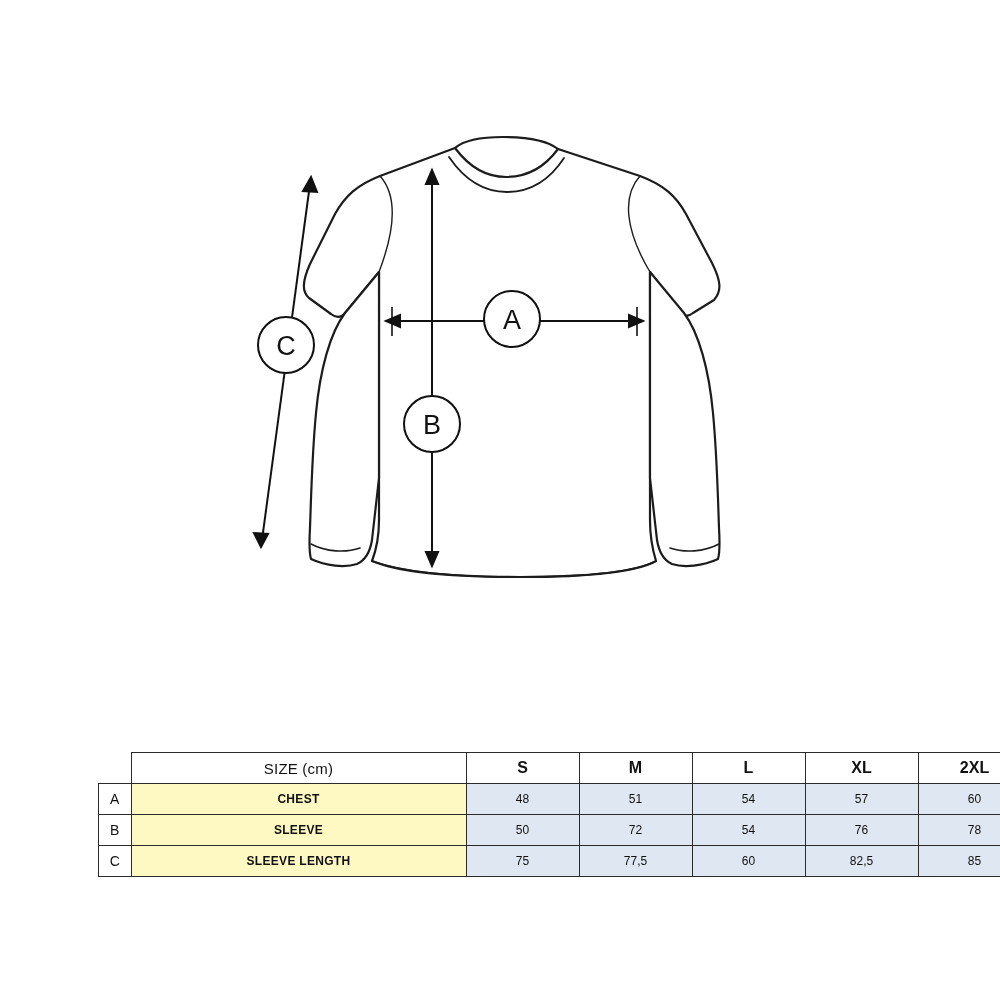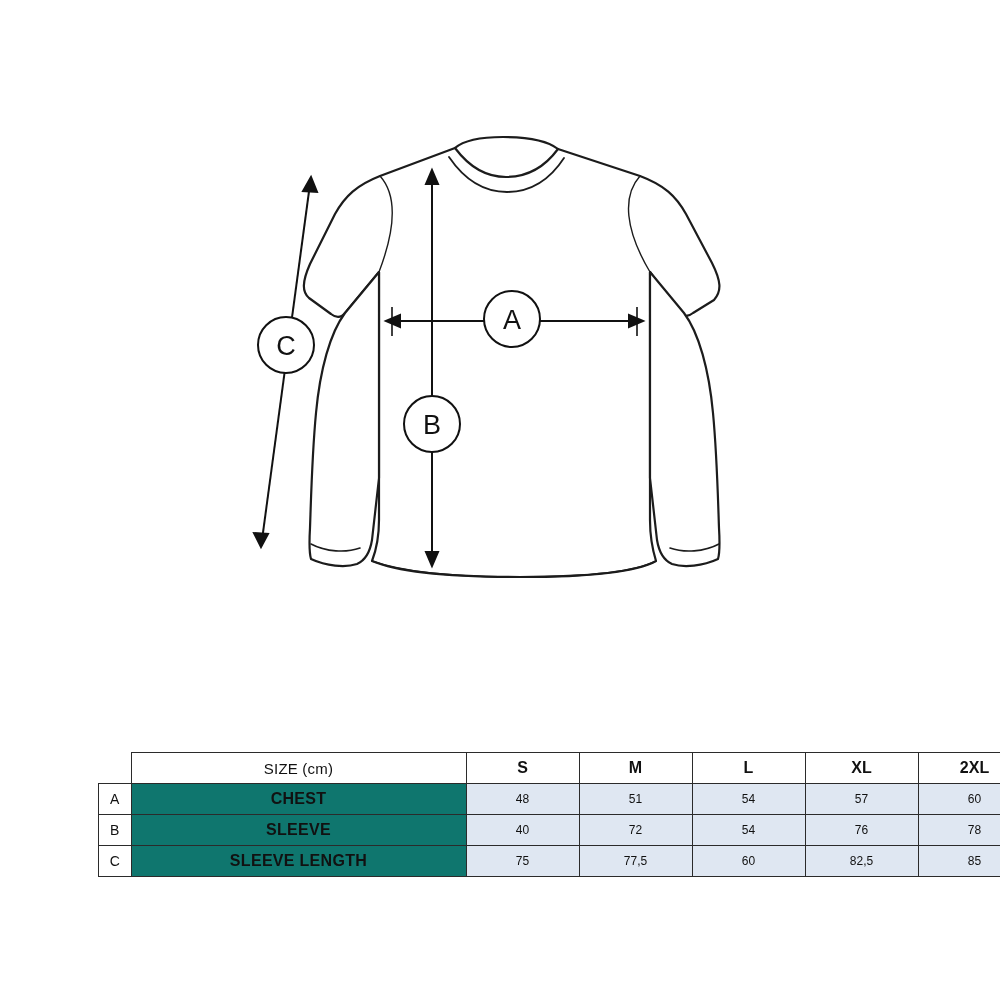--- a/index.html
+++ b/index.html
@@ -55,22 +55,22 @@
     font-size: 16px;
   }
   thead td.corner {
     border: none;
   }
   tbody td.rowlabel {
     font-size: 14px;
   }
   tbody td.measure-name {
     font-weight: bold;
-    background: #0f766e;
-    font-size: 16px;
+    background: #fef9c3;
+    font-size: 12px;
     letter-spacing: .3px;
   }
   tbody td.value {
     background: #dfe7f2;
     font-size: 12px;
   }
   .marker-letter {
     font-size: 27px;
     font-family: "Liberation Sans", sans-serif;
     fill: #111;
@@ -188,21 +188,21 @@
         <td class="measure-name">CHEST</td>
         <td class="value">48</td>
         <td class="value">51</td>
         <td class="value">54</td>
         <td class="value">57</td>
         <td class="value">60</td>
       </tr>
       <tr>
         <td class="rowlabel">B</td>
         <td class="measure-name">SLEEVE</td>
-        <td class="value">40</td>
+        <td class="value">50</td>
         <td class="value">72</td>
         <td class="value">54</td>
         <td class="value">76</td>
         <td class="value">78</td>
       </tr>
       <tr>
         <td class="rowlabel">C</td>
         <td class="measure-name">SLEEVE LENGTH</td>
         <td class="value">75</td>
         <td class="value">77,5</td>

